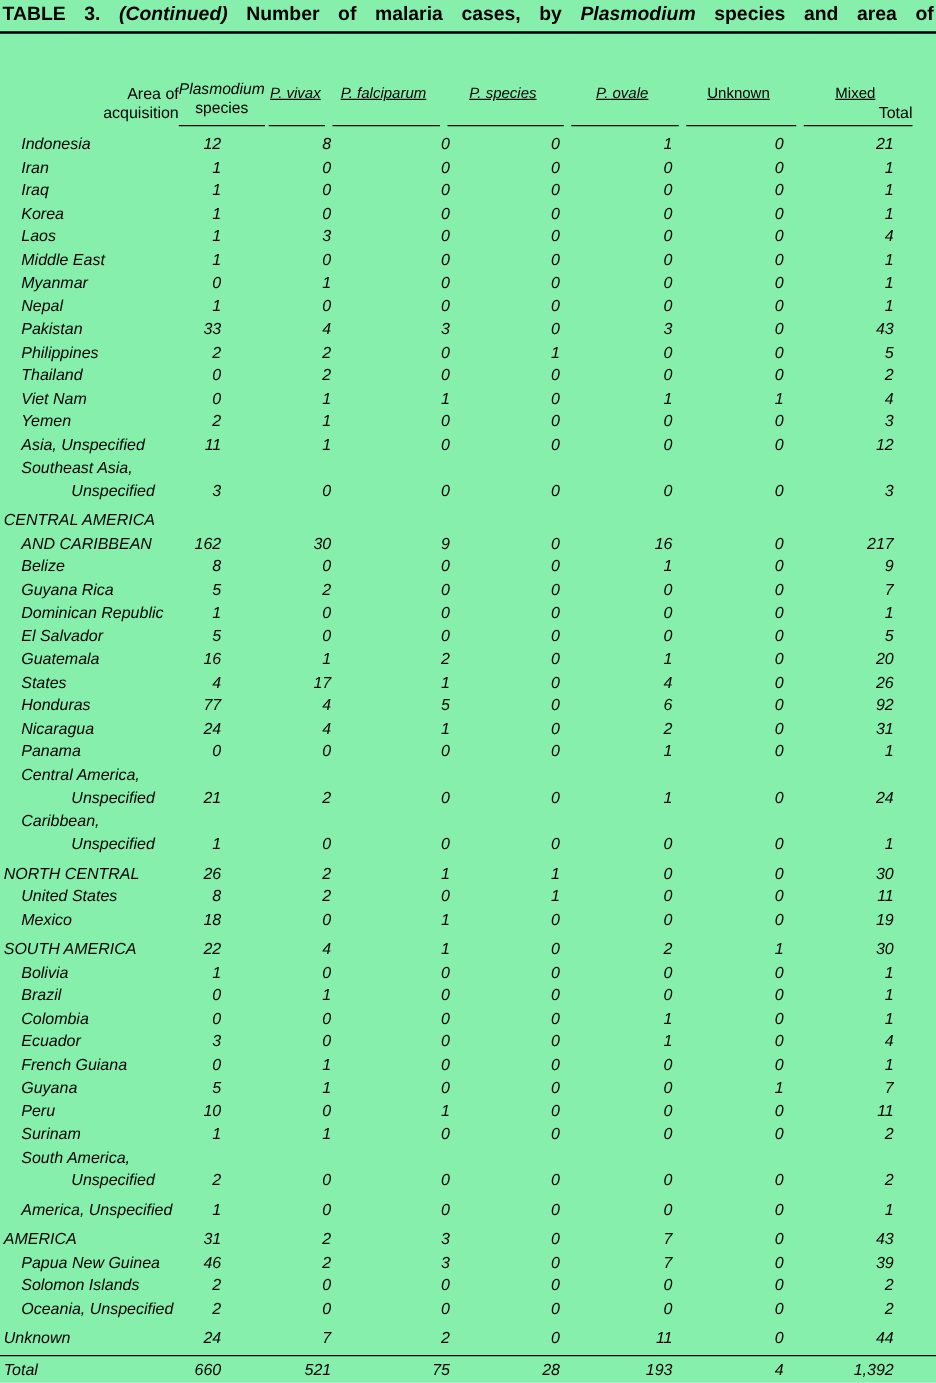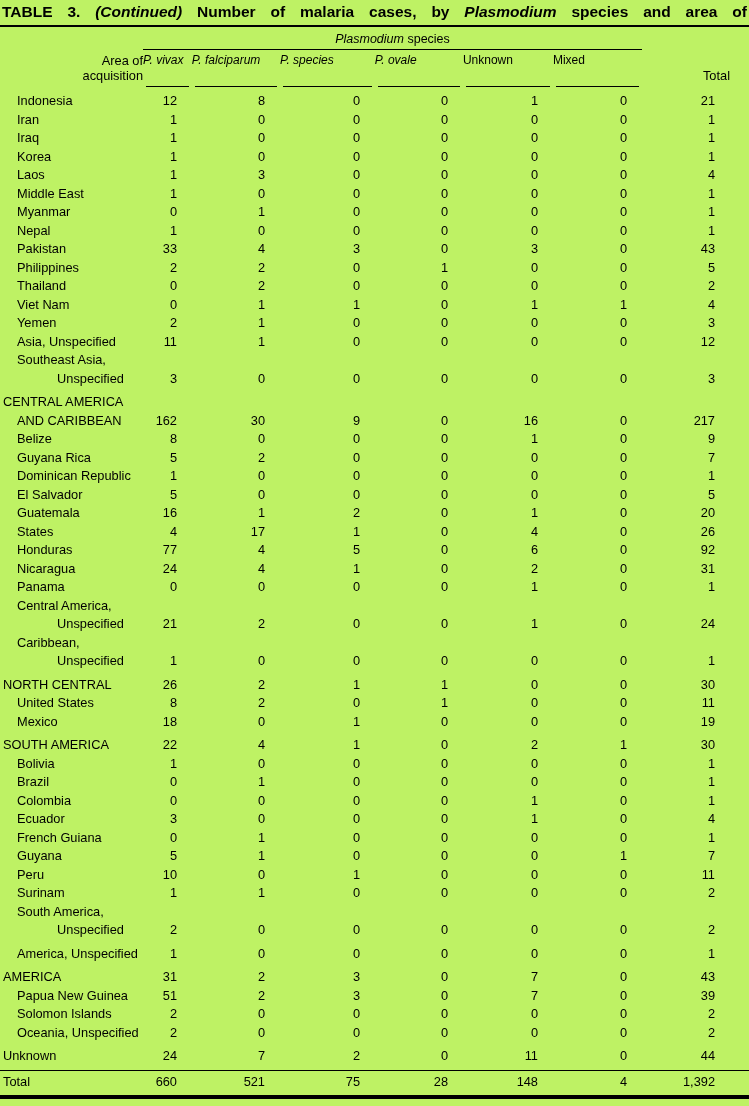--- a/index.html
+++ b/index.html
@@ -1,42 +1,42 @@
 <!DOCTYPE html>
 <html><head>
 <meta charset="utf-8">
 <style>
   html, body { margin: 0; padding: 0; }
   body { background: #fff; }
   .page {
-    width: 749px; height: 1106px; overflow: hidden; background: #bef264; color: #000;
+    width: 749px; height: 1106px; overflow: hidden; background: #86efac; color: #000;
     font-family: "Liberation Sans", "DejaVu Sans", sans-serif; position: relative;
   }
   .italic { font-style: italic; }
 
   
   .title { font-weight: 700; font-size: 15.5px; line-height: 21px; padding: 1px 2px 3px 2px; }
   .title .l1 { text-align: justify; text-align-last: justify; }
   .title-rule { border-top: 2px solid #000; }
 
   
   .thead { display: flex; margin-top: 5px; }
   .area-head {
     width: 140px; display: flex; flex-direction: column; justify-content: flex-end;
     font-size: 12.8px; line-height: 15px; padding: 0 0 4px 3px; align-items: flex-end;
   }
-  .species-group { width: 499px; display: flex; flex-direction: column; }
+  .species-group { width: 499px; display: flex; flex-direction: row; margin-top: 32px; }
   .group-label {
     text-align: center; font-size: 12.5px; line-height: 15px;
     padding-bottom: 2px; border-bottom: 1.5px solid #000;
   }
   .col-heads { display: flex; }
   .col-head {
-    font-size: 12px; line-height: 14px; text-align: left;
-    padding: 3px 4px 20px 0; position: relative; white-space: nowrap;
+    font-size: 12px; line-height: 14px; text-align: center;
+    padding: 3px 4px 20px 0; position: relative; white-space: nowrap; text-decoration: underline;
   }
   .col-head::after {
     content: ""; position: absolute; left: 3px; right: 3px; bottom: 0;
     border-bottom: 1.3px solid #000;
   }
   .c0 { width: 49px; padding-right: 2px; }
   .c1 { width: 88px; }
   .c2 { width: 95px; }
   .c3 { width: 88px; }
   .c4 { width: 90px; }
@@ -45,20 +45,21 @@
     width: 88px; display: flex; flex-direction: column; justify-content: flex-end;
     font-size: 12.8px; line-height: 15px; text-align: right; padding-bottom: 4px;
   }
 
   
   .tbody { padding-top: 5px; }
   .row {
     display: grid;
     grid-template-columns: 140px 49px 88px 95px 88px 90px 89px 88px;
     align-items: end;
+    font-style: italic;
   }
   .gap { margin-top: 5px; }
   .lab-line { font-size: 12.8px; line-height: 18.5px; white-space: nowrap; }
   .ind0 { padding-left: 3px; }
   .ind1 { padding-left: 17px; }
   .ind2 { padding-left: 41px; text-align: center; }
   .num { font-size: 12.8px; line-height: 18.5px; text-align: right; padding-right: 12px; }
 
   
   .total-section { margin-top: 4px; border-top: 1.2px solid #000; padding: 2px 0 3px 0; }
@@ -612,21 +613,21 @@
         <div class="num">3</div>
         <div class="num">0</div>
         <div class="num">7</div>
         <div class="num">0</div>
         <div class="num">43</div>
       </div>
       <div class="row">
         <div>
           <div class="lab-line ind1">Papua New Guinea</div>
         </div>
-        <div class="num">51</div>
+        <div class="num">46</div>
         <div class="num">2</div>
         <div class="num">3</div>
         <div class="num">0</div>
         <div class="num">7</div>
         <div class="num">0</div>
         <div class="num">39</div>
       </div>
       <div class="row">
         <div>
           <div class="lab-line ind1">Solomon Islands</div>
@@ -668,21 +669,21 @@
   <div class="total-section">
     <div>
         <div class="row">
           <div>
             <div class="lab-line ind0">Total</div>
           </div>
           <div class="num">660</div>
           <div class="num">521</div>
           <div class="num">75</div>
           <div class="num">28</div>
-          <div class="num">148</div>
+          <div class="num">193</div>
           <div class="num">4</div>
           <div class="num">1,392</div>
         </div>
       </div>
   </div>
 
   <div class="bottom-bar"></div>
 
 </div>
 

